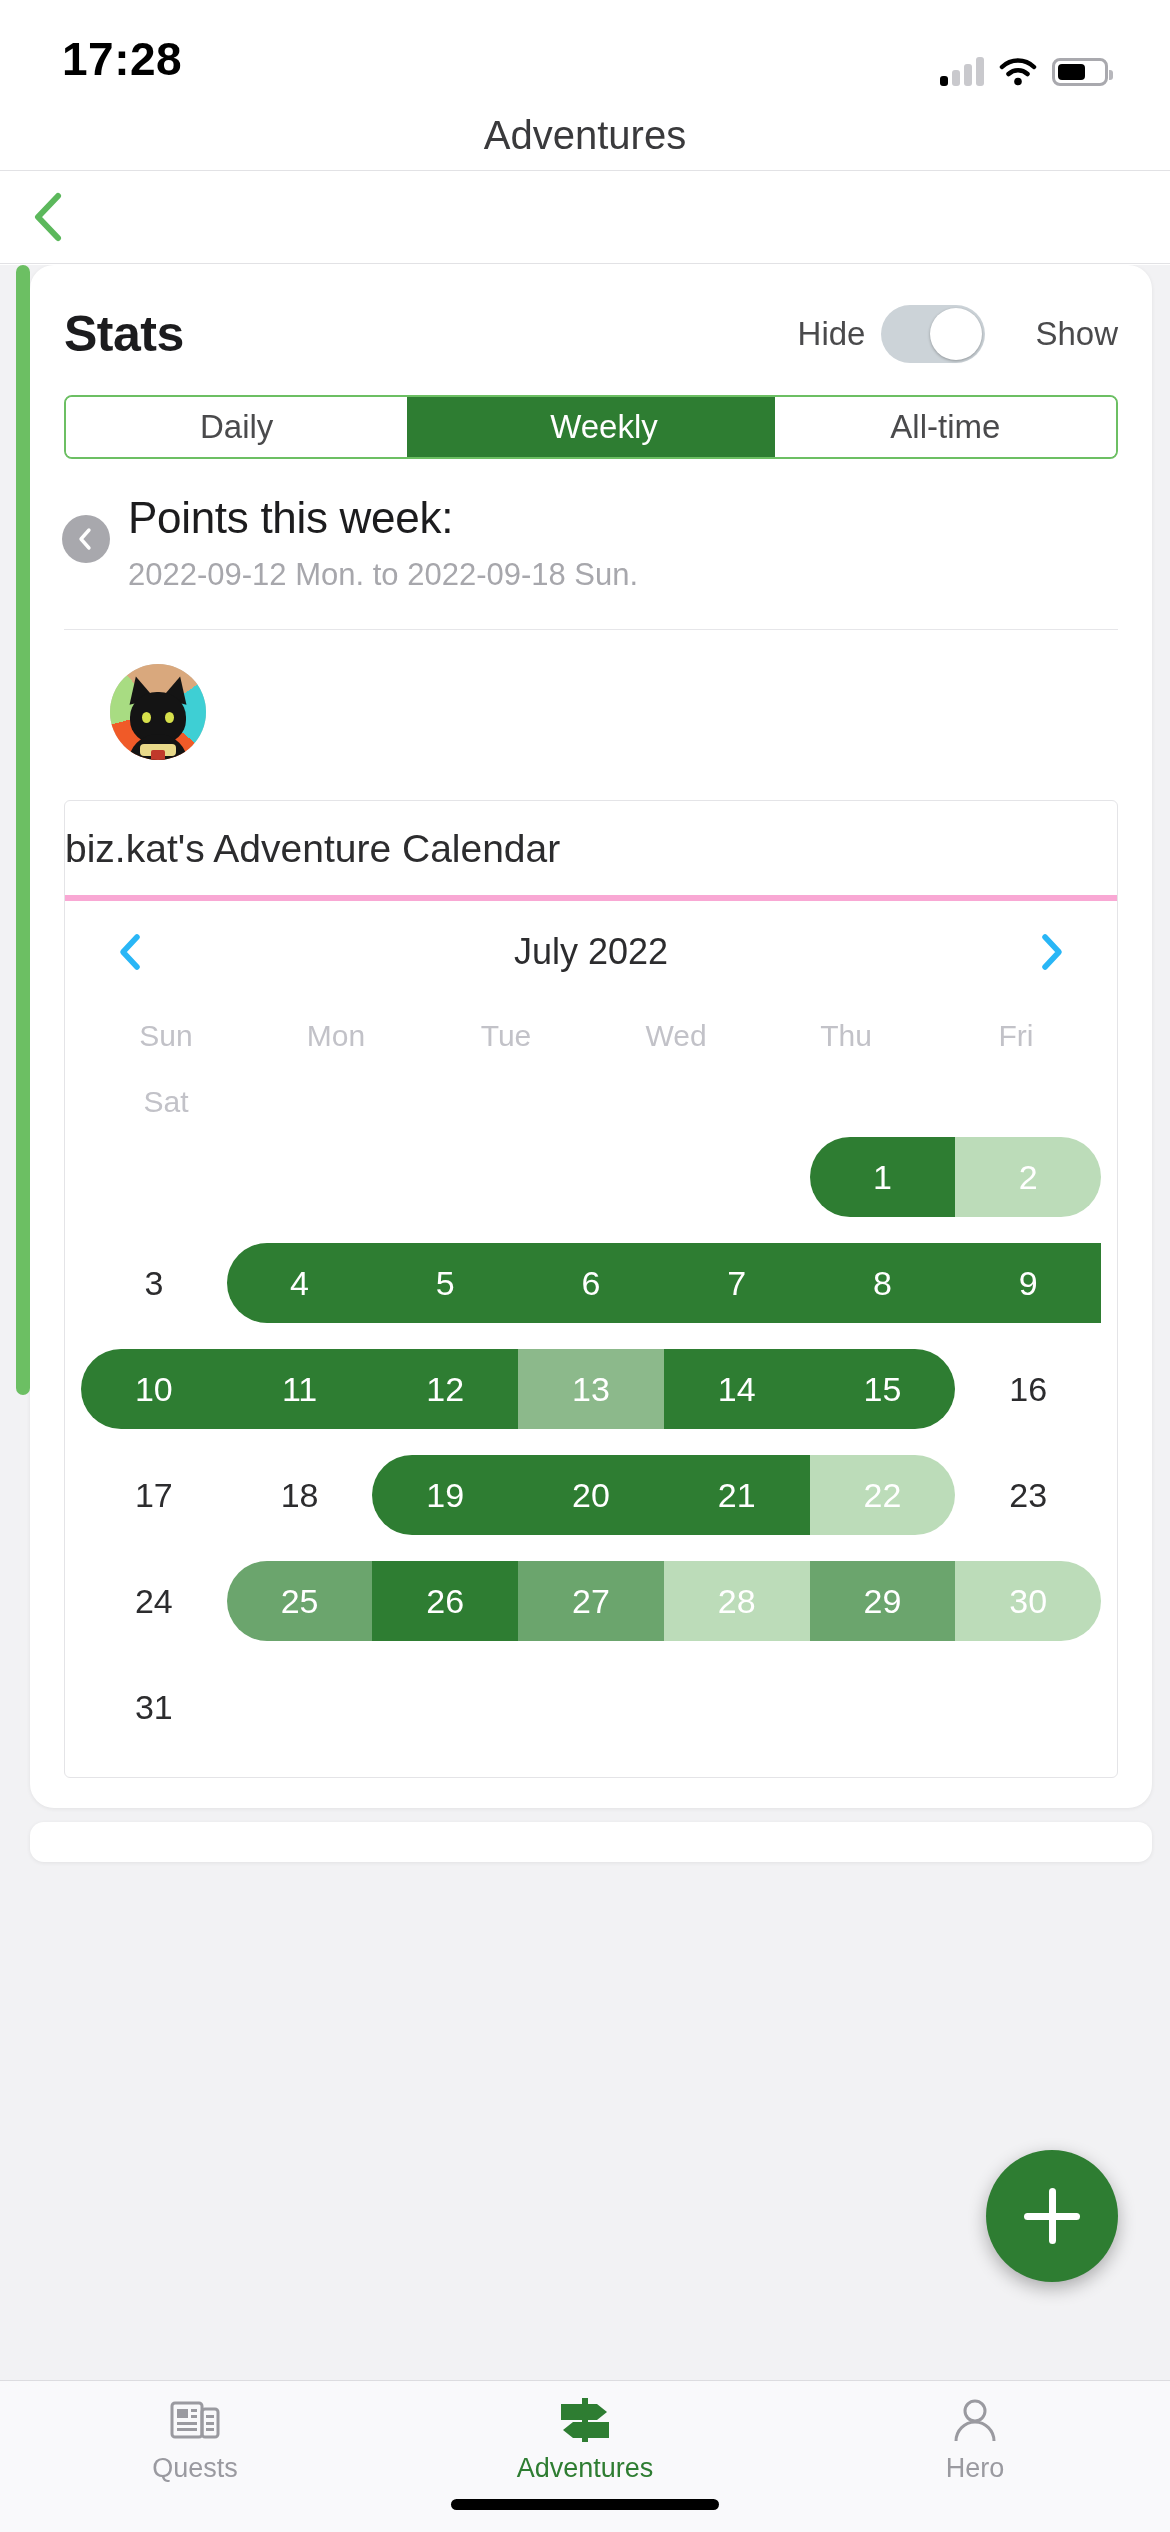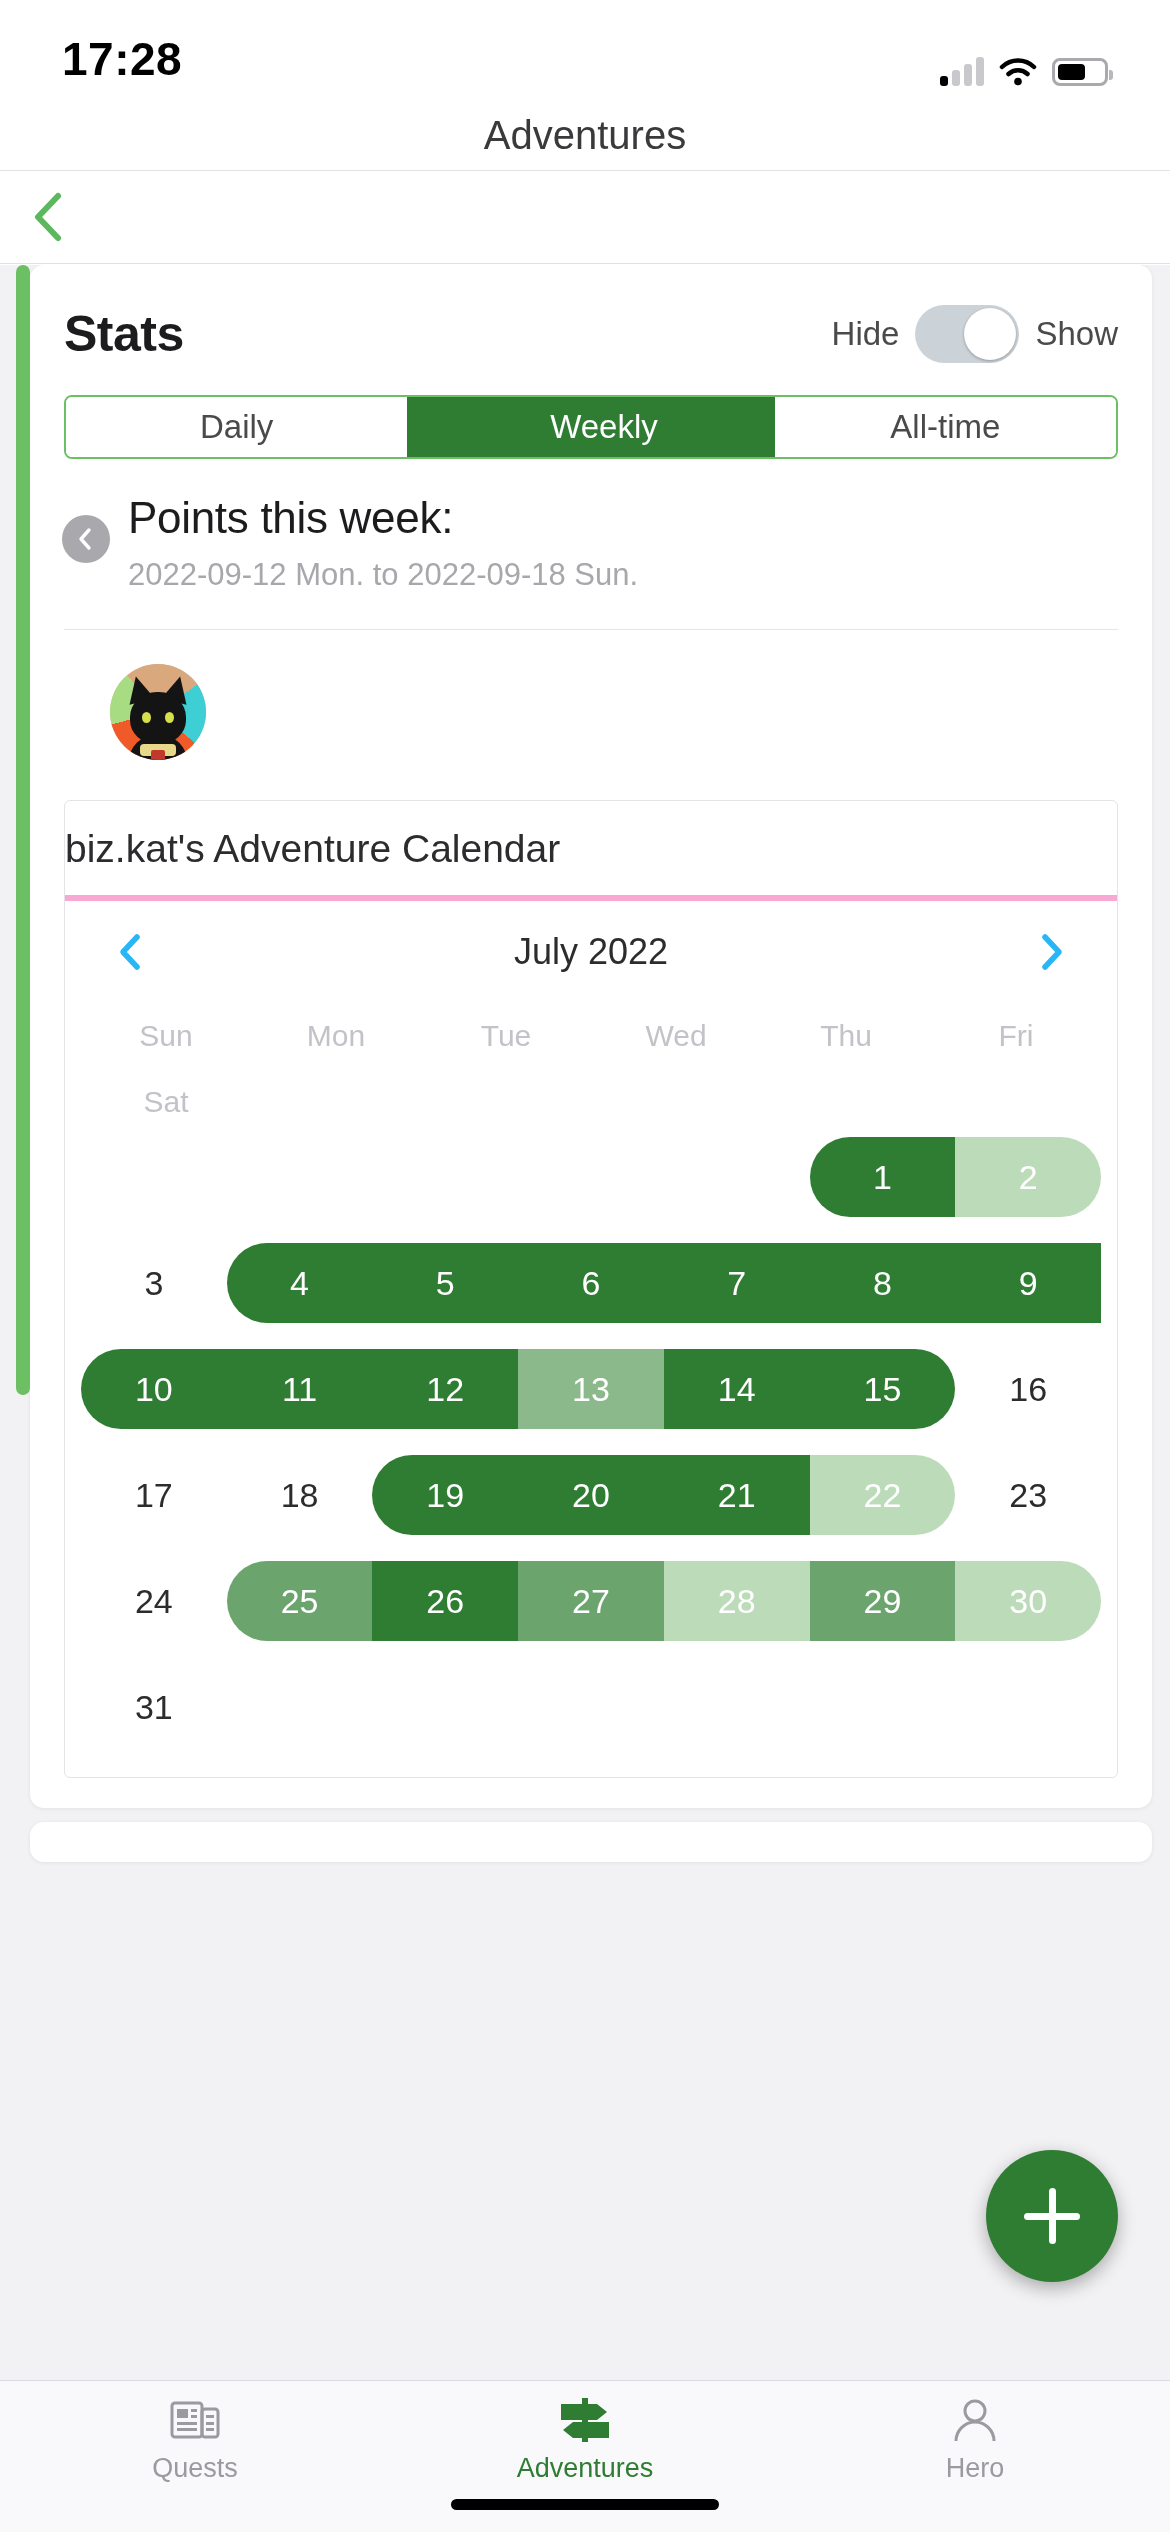--- a/index.html
+++ b/index.html
@@ -58,34 +58,34 @@
     position:absolute; top: 265px; left:0; right:0; bottom: 152px;
     background: #f2f2f4;
     overflow:hidden;
   }
   .card-wrap { position: relative; padding: 0 0 0 0; }
   .greenbar {
     position:absolute; left: 16px; top: 0px; width: 14px; height: 1130px;
     background: #6cbf63; border-radius: 7px;
   }
   .card {
-    margin: 0 18px 0 30px; background:#fff; border-radius: 14px;
+    margin: 0 18px 0 30px; background:#fff; border-radius: 24px;
     box-shadow: 0 1px 4px rgba(0,0,0,0.07);
     padding: 0 0 30px 0; min-height: 1128px;
   }
   .card2 {
     margin: 14px 18px 0 30px; background:#fff; border-radius: 14px;
     box-shadow: 0 1px 4px rgba(0,0,0,0.07); height: 40px;
   }
 
   
   .stats-row { display:flex; align-items:center; padding: 40px 34px 0 34px; }
   .stats-title { font-size: 50px; color:#1c1c1e; font-weight:600; letter-spacing:-0.5px; }
   .toggle-group { margin-left:auto; display:flex; align-items:center; gap: 16px; }
-  .tg-label { font-size: 33px; color:#4a4a4c; }
+  .tg-label { font-size: 33px; color:#4a4a4c;margin-left:34px; }
   .switch {
     width: 104px; height: 58px; border-radius: 29px; background:#ccd3d8;
     position:relative; flex:none;
   }
   .switch .knob {
     position:absolute; top:3px; right:3px; width:52px; height:52px; border-radius:50%;
     background:#fff; box-shadow: 0 1px 3px rgba(0,0,0,0.3);
   }
 
   

